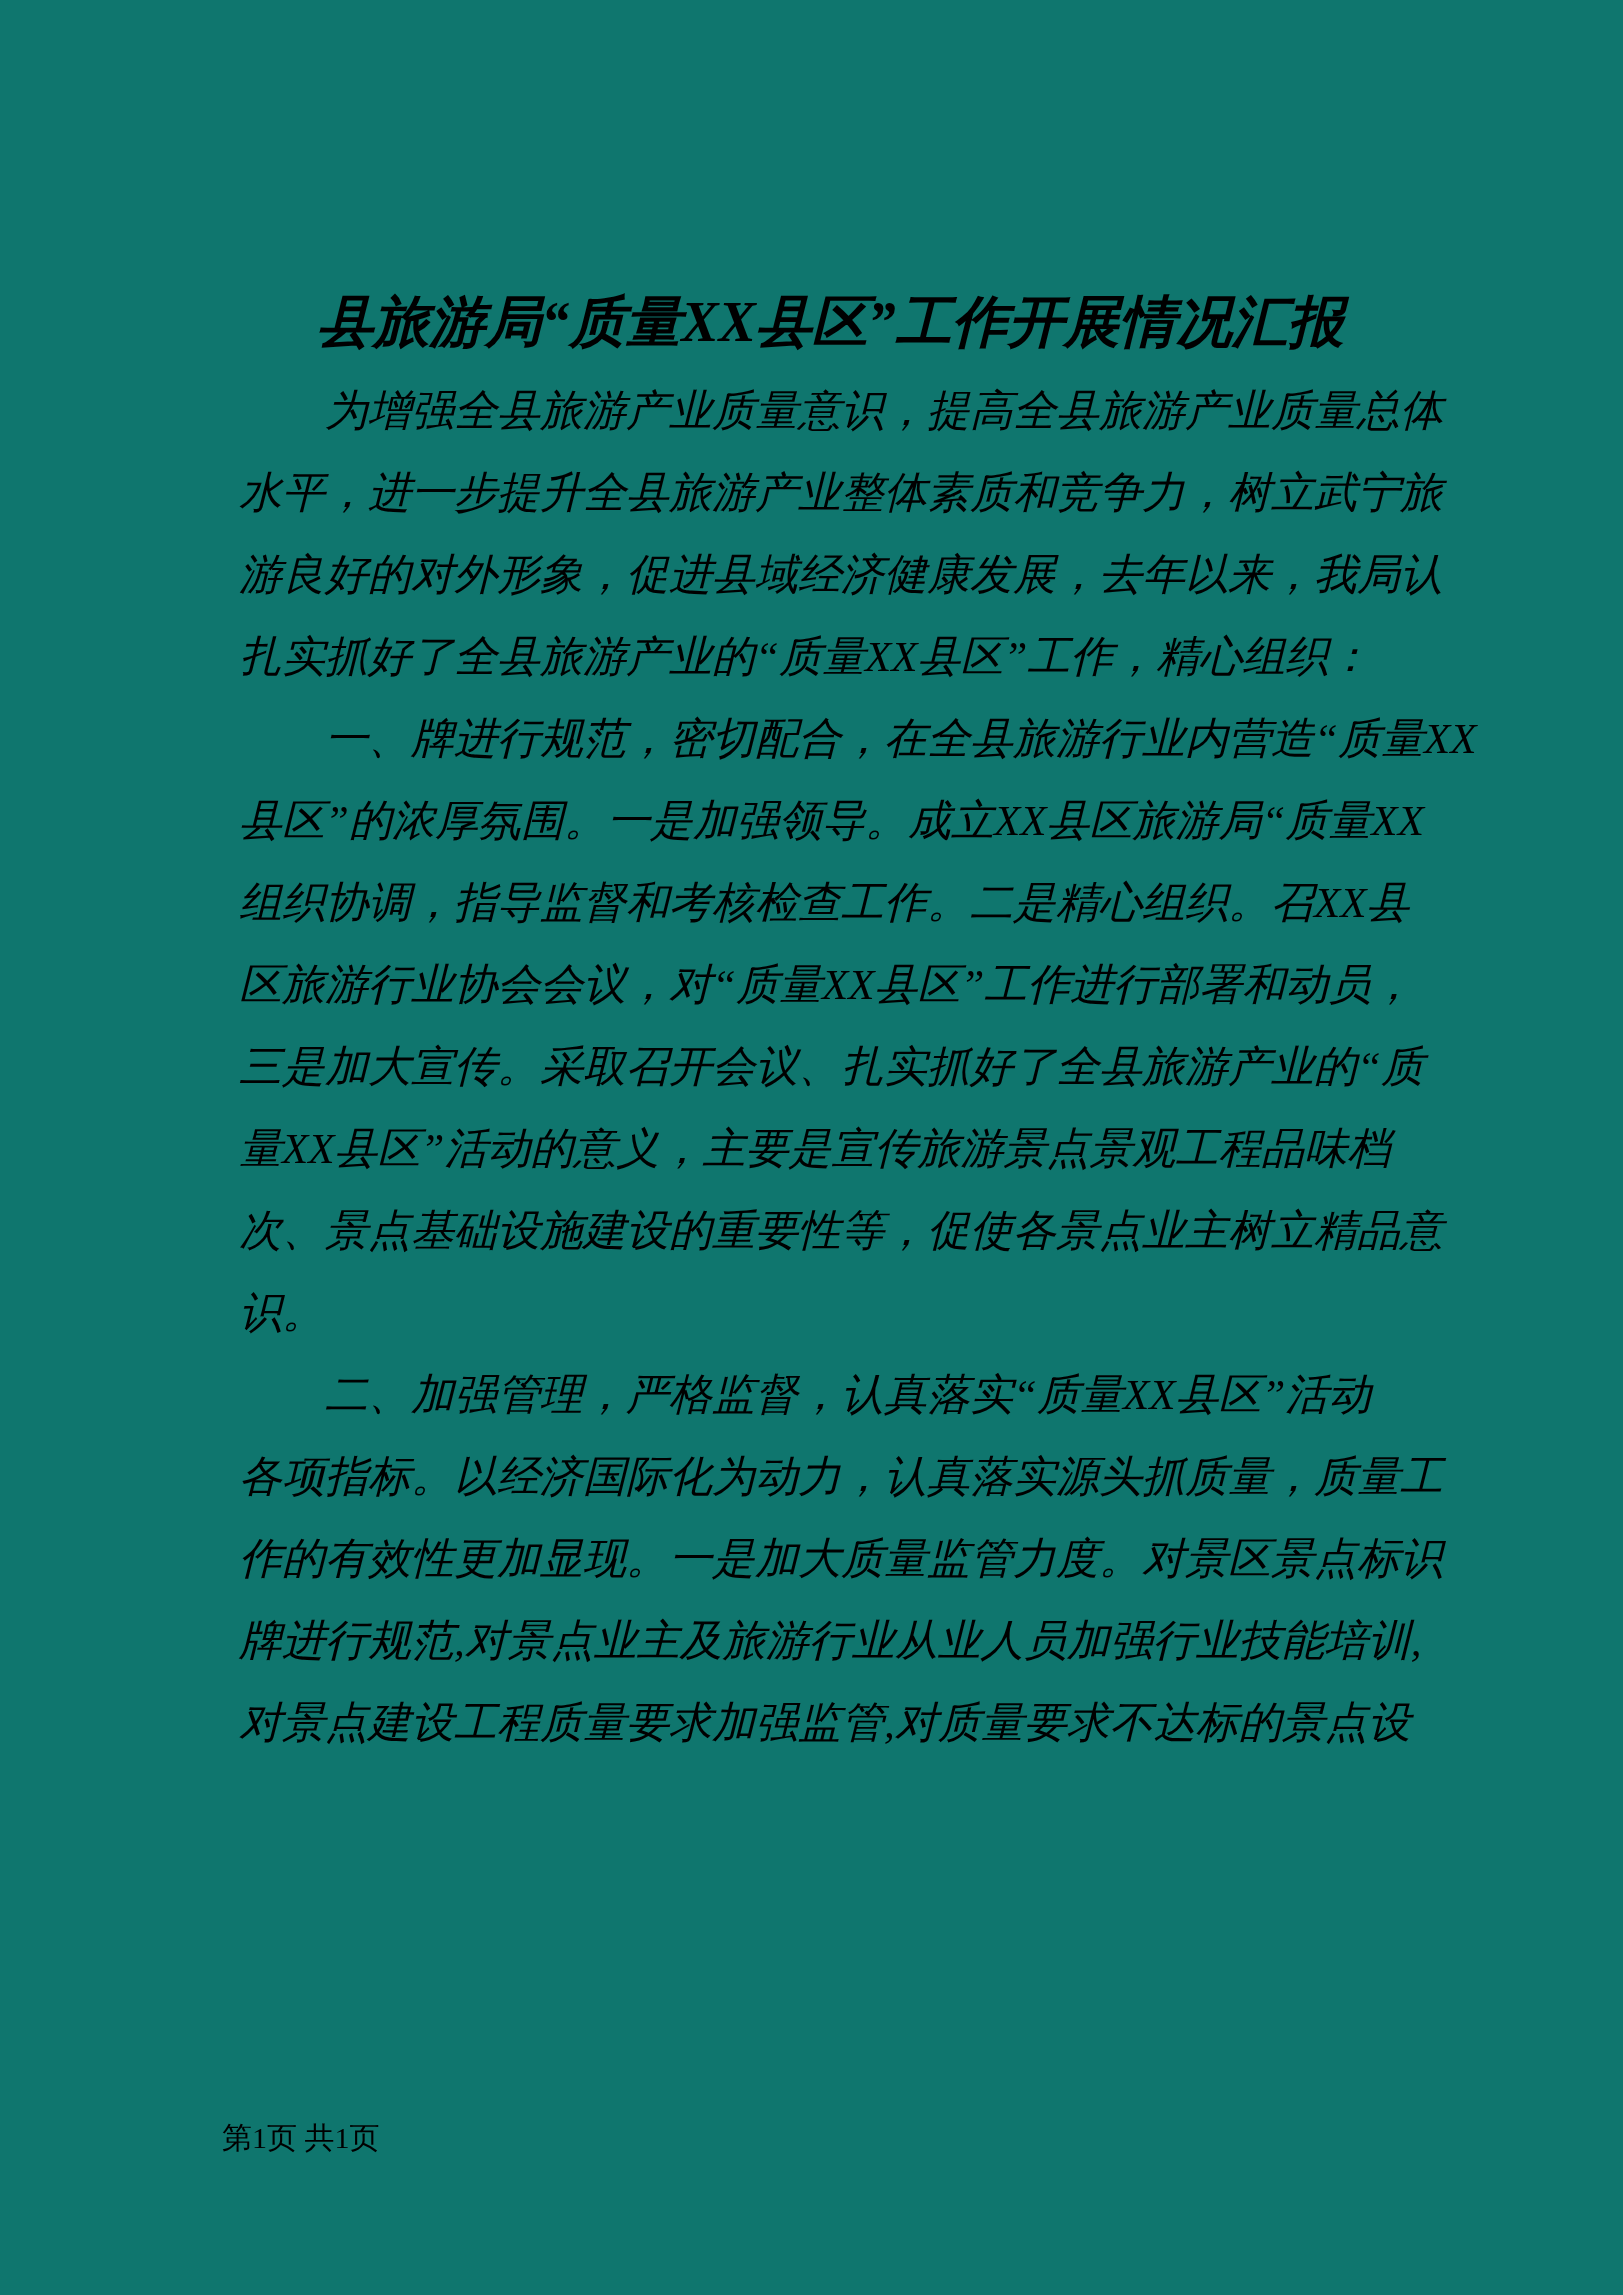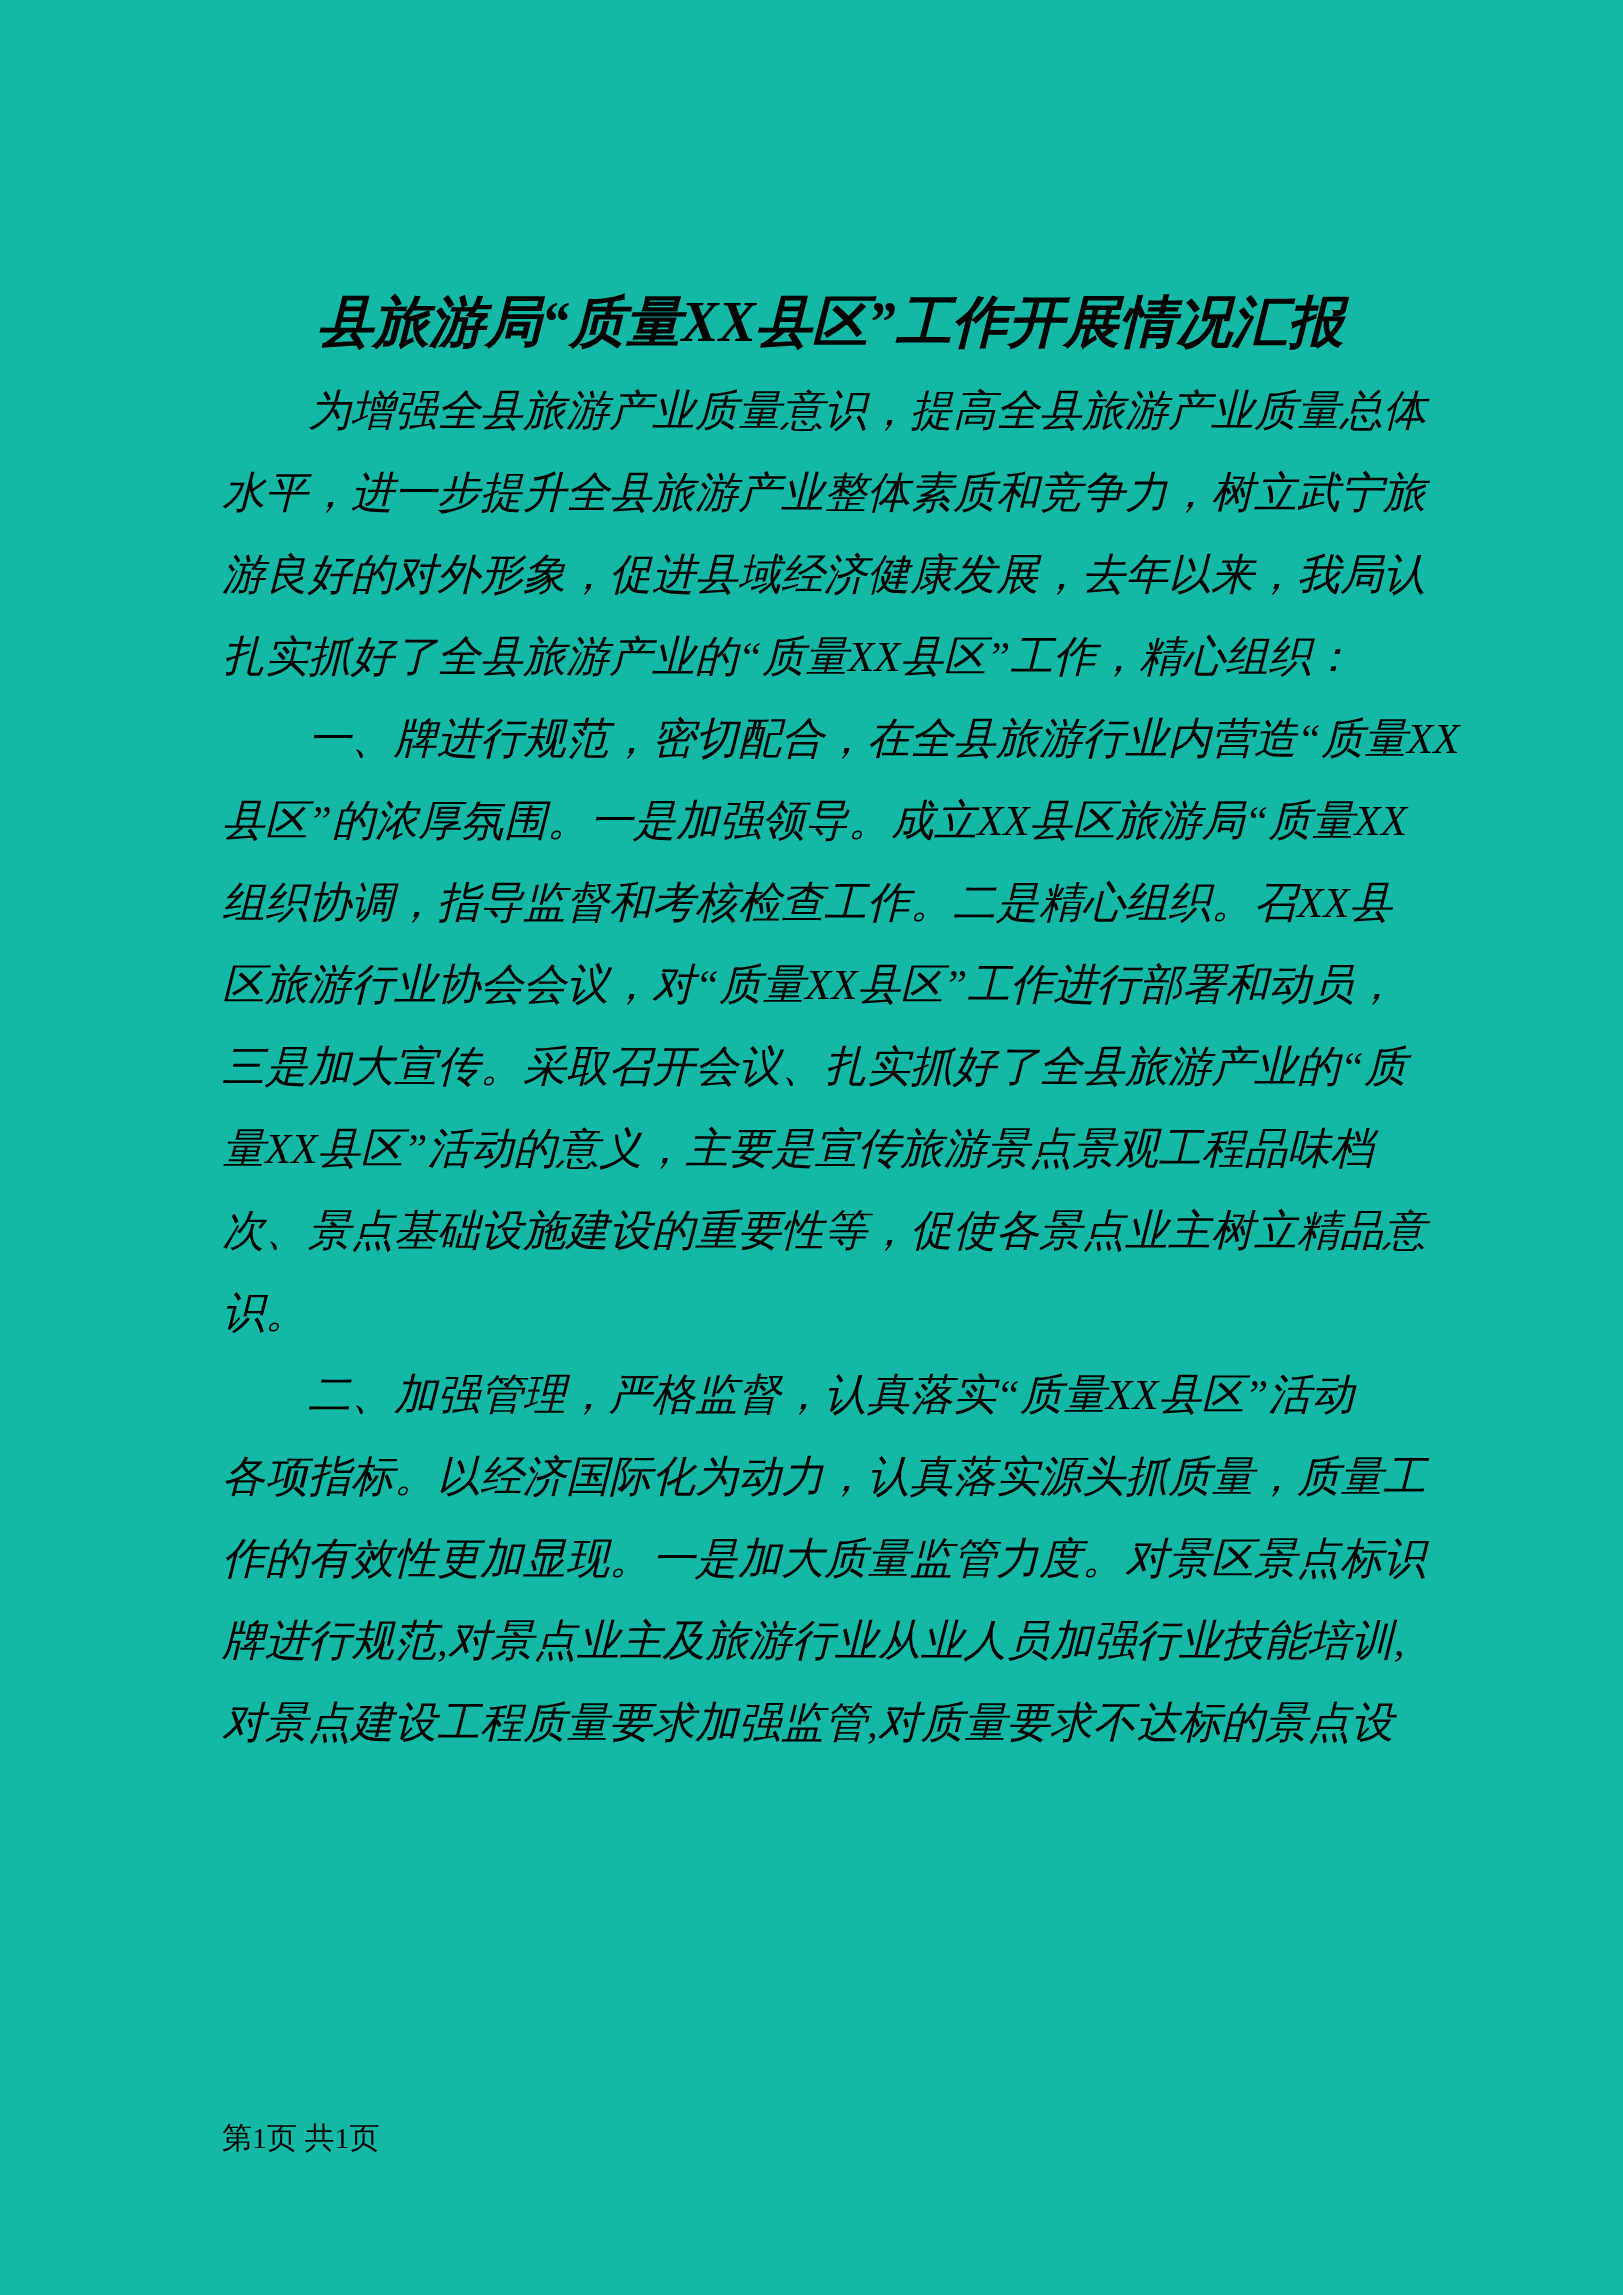--- a/index.html
+++ b/index.html
@@ -4,42 +4,42 @@
 <style>
   html, body {
     margin: 0;
     padding: 0;
     background: #ffffff;
   }
   .page {
     position: relative;
     width: 1623px;
     height: 2295px;
-    background: #14b8a6;
+    background: #0f766e;
     color: #000000;
     font-family: "Liberation Serif", "DejaVu Serif", serif;
     overflow: hidden;
   }
   .doc-title {
     position: absolute;
     left: 222px;
     top: 275px;
     width: 1217px;
     height: 95px;
     line-height: 95px;
     margin: 0;
     font-size: 56px;
     font-weight: bold;
     font-style: italic;
     text-align: center;
     white-space: nowrap;
   }
   .doc-body {
     position: absolute;
-    left: 222px;
+    left: 239px;
     top: 370px;
     width: 1217px;
   }
   .line {
     height: 82px;
     line-height: 82px;
     font-size: 43px;
     font-style: italic;
     text-align: left;
     white-space: nowrap;

